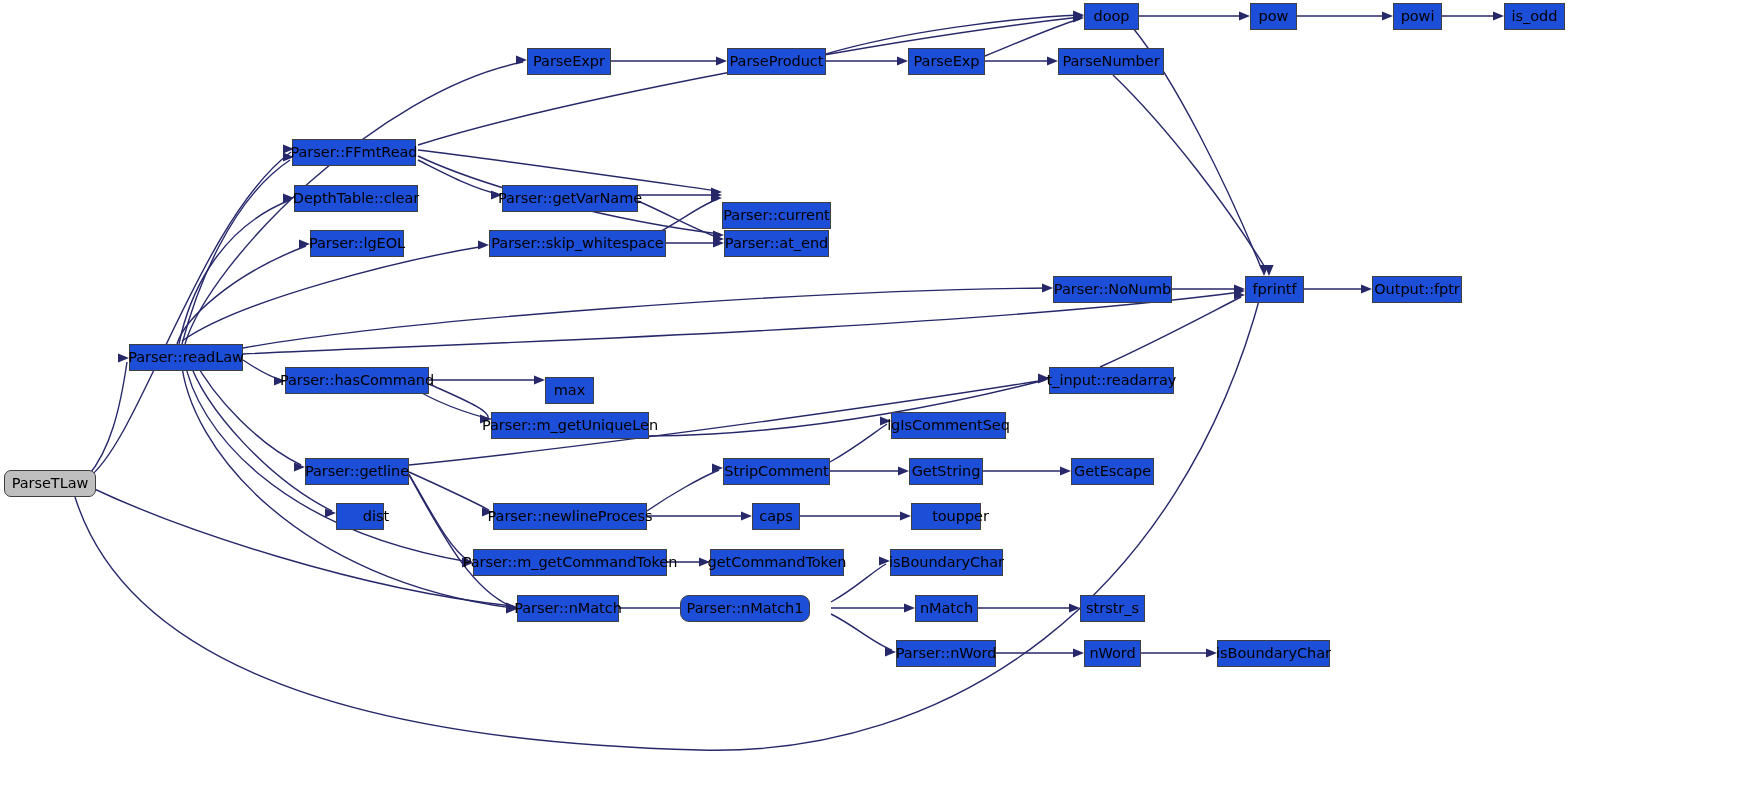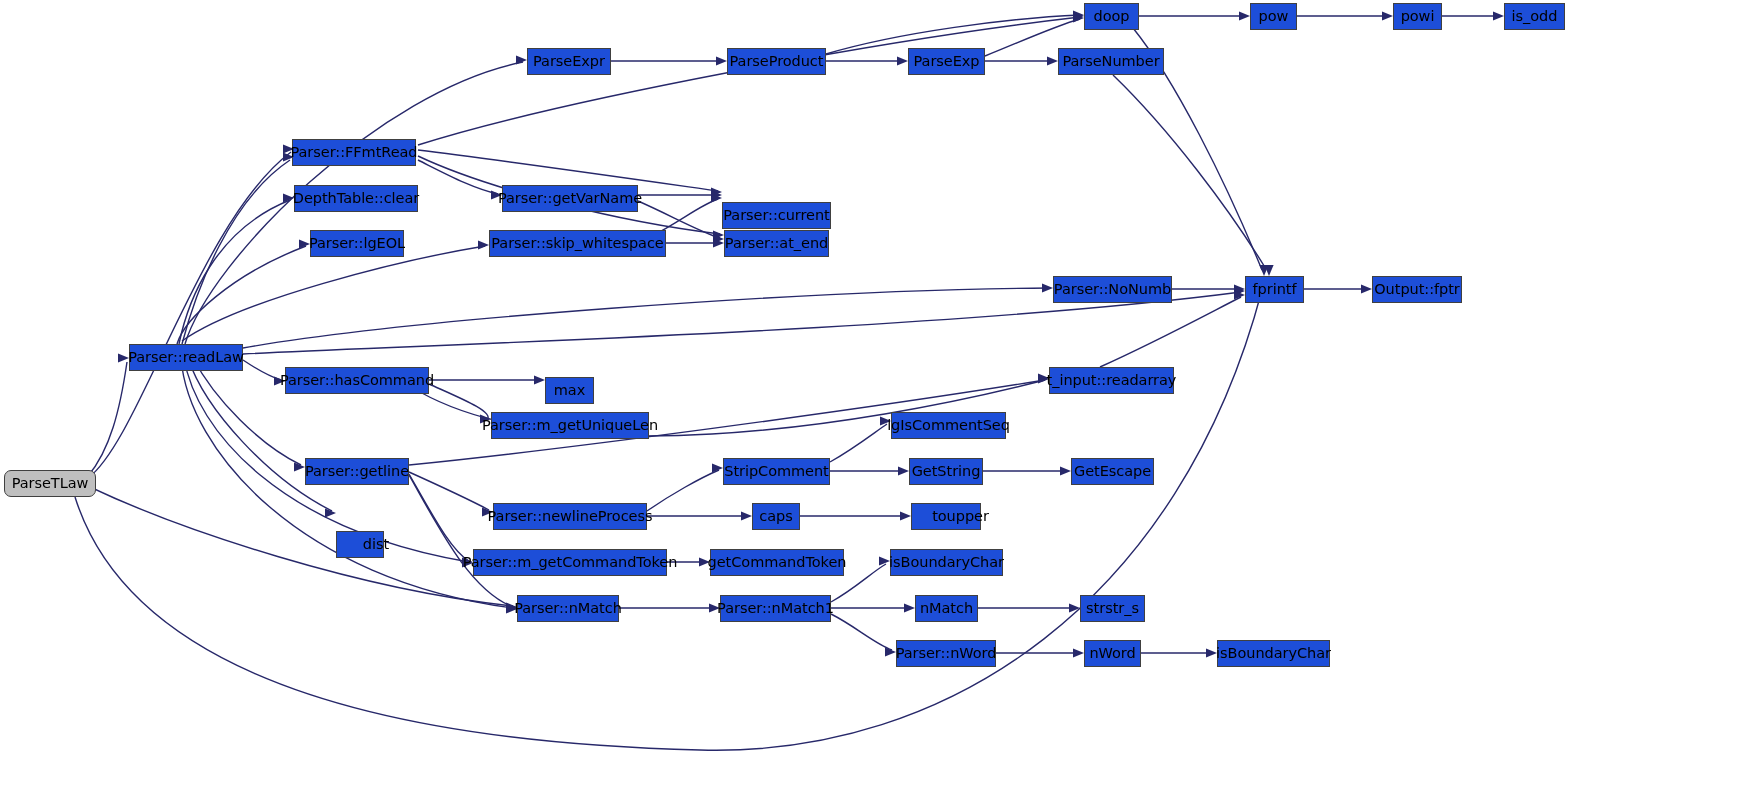--- a/index.html
+++ b/index.html
@@ -177,36 +177,36 @@
       <polygon points="1372,289 1361,284.4 1361,293.6" class="arrow-head"></polygon>
     </svg>
   <div id="nodes-layer">
       <div class="node root" style="left: 4px; top: 470px; width: 92px; border-radius: 7px;">ParseTLaw</div>
       <div class="node" style="left: 129px; top: 344px; width: 114px;">Parser::readLaw</div>
       <div class="node" style="left: 292px; top: 139px; width: 124px;">Parser::FFmtRead</div>
       <div class="node" style="left: 294px; top: 185px; width: 124px;">DepthTable::clear</div>
       <div class="node" style="left: 310px; top: 230px; width: 94px;">Parser::lgEOL</div>
       <div class="node" style="left: 285px; top: 367px; width: 144px;">Parser::hasCommand</div>
       <div class="node" style="left: 305px; top: 458px; width: 104px;">Parser::getline</div>
-      <div class="node" style="left: 336px; top: 531px; width: 42px; padding-left: 39px;">dist</div>
+      <div class="node" style="left: 336px; top: 503px; width: 42px; padding-left: 39px;">dist</div>
       <div class="node" style="left: 527px; top: 48px; width: 84px;">ParseExpr</div>
       <div class="node" style="left: 502px; top: 185px; width: 136px;">Parser::getVarName</div>
       <div class="node" style="left: 489px; top: 230px; width: 177px;">Parser::skip_whitespace</div>
       <div class="node" style="left: 545px; top: 367px; width: 49px; margin-top: 10px;">max</div>
       <div class="node" style="left: 491px; top: 412px; width: 158px;">Parser::m_getUniqueLen</div>
       <div class="node" style="left: 493px; top: 503px; width: 154px;">Parser::newlineProcess</div>
       <div class="node" style="left: 473px; top: 549px; width: 194px;">Parser::m_getCommandToken</div>
       <div class="node" style="left: 517px; top: 595px; width: 102px;">Parser::nMatch</div>
       <div class="node" style="left: 727px; top: 48px; width: 99px;">ParseProduct</div>
       <div class="node" style="left: 722px; top: 202px; width: 109px;">Parser::current</div>
       <div class="node" style="left: 724px; top: 230px; width: 105px;">Parser::at_end</div>
       <div class="node" style="left: 723px; top: 458px; width: 107px;">StripComment</div>
       <div class="node" style="left: 752px; top: 503px; width: 48px;">caps</div>
       <div class="node" style="left: 710px; top: 549px; width: 134px;">getCommandToken</div>
-      <div class="node" style="left: 720px; top: 595px; width: 111px;">Parser::nMatch1</div>
+      <div class="node" style="left: 680px; top: 595px; width: 130px; border-radius: 9px;">Parser::nMatch1</div>
       <div class="node" style="left: 896px; top: 640px; width: 100px;">Parser::nWord</div>
       <div class="node" style="left: 908px; top: 48px; width: 77px;">ParseExp</div>
       <div class="node" style="left: 891px; top: 412px; width: 115px;">lgIsCommentSeq</div>
       <div class="node" style="left: 909px; top: 458px; width: 74px;">GetString</div>
       <div class="node" style="left: 911px; top: 503px; width: 70px; padding-left: 36px;">toupper</div>
       <div class="node" style="left: 890px; top: 549px; width: 113px;">isBoundaryChar</div>
       <div class="node" style="left: 915px; top: 595px; width: 63px;">nMatch</div>
       <div class="node" style="left: 1058px; top: 48px; width: 106px;">ParseNumber</div>
       <div class="node" style="left: 1053px; top: 276px; width: 119px;">Parser::NoNumb</div>
       <div class="node" style="left: 1049px; top: 367px; width: 125px;">t_input::readarray</div>

